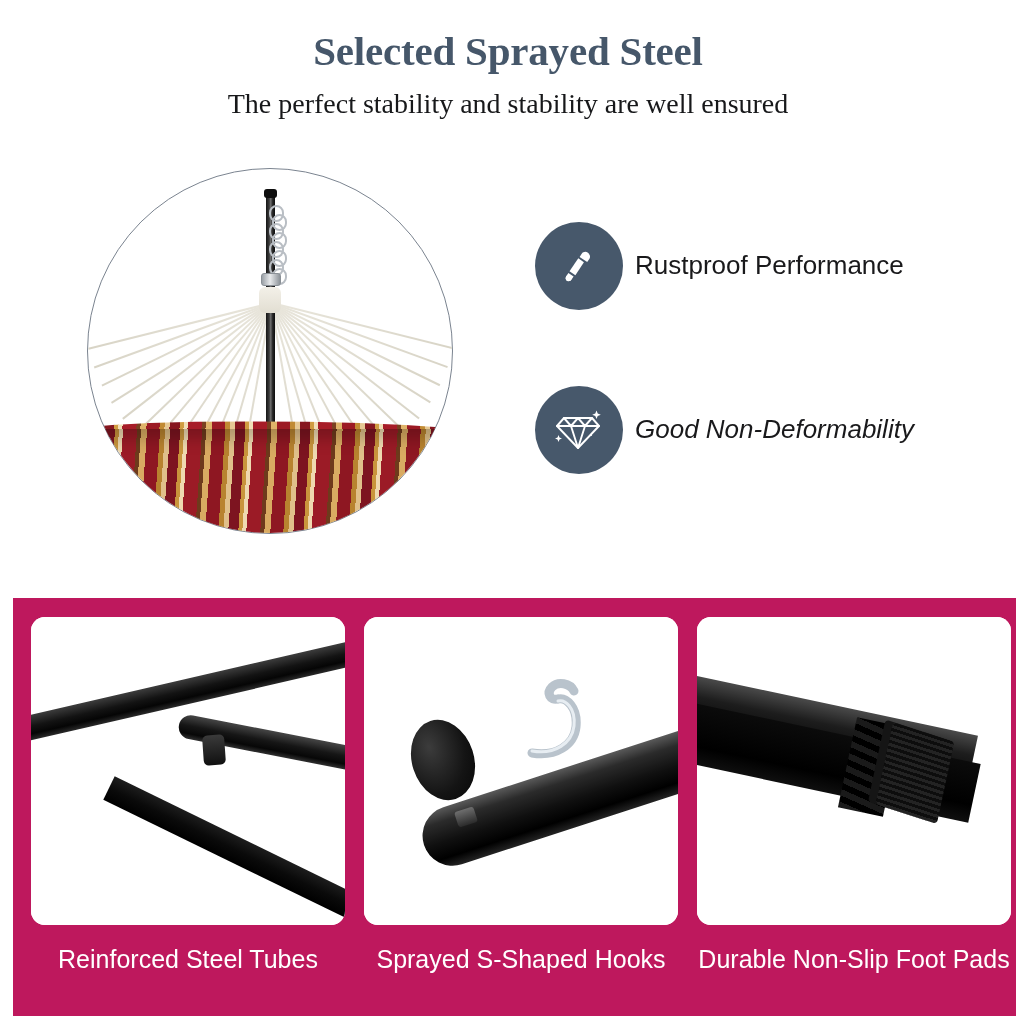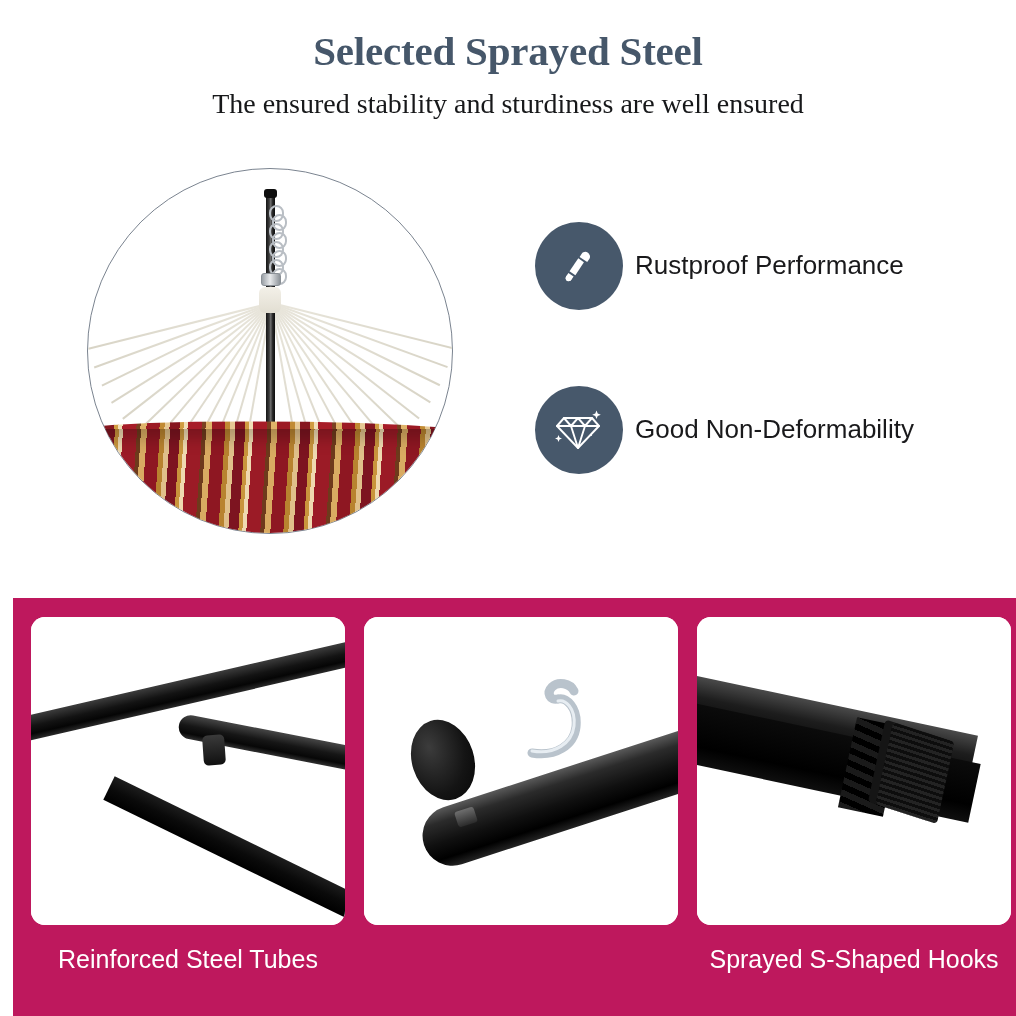--- a/index.html
+++ b/index.html
@@ -112,21 +112,21 @@
         #e0b46a 59px,#e0b46a 65px);
     clip-path:polygon(0 55%,8% 40%,18% 30%,30% 24%,45% 22%,60% 24%,74% 30%,86% 40%,96% 52%,100% 62%,100% 100%,0 100%);
   }
   .circle-mask-l,.circle-mask-r{position:absolute;bottom:0;width:40px;height:120px;background:#fff;}
   .circle-mask-l{left:-40px;}
   .circle-mask-r{right:-40px;}
 
   
   .features{position:absolute;left:535px;top:72px;width:440px;}
   .feature{display:flex;align-items:center;margin-bottom:76px;}
-  .feature:last-child{margin-bottom:0;}
+  .feature:last-child{margin-bottom:0;font-style:italic;}
   .feat-icon{
     width:88px;height:88px;border-radius:50%;
     background:#47586b;flex:0 0 88px;
     display:flex;align-items:center;justify-content:center;
   }
   .feat-icon svg{display:block;}
   .feat-label{
     margin-left:12px;font-size:26px;color:#19191b;
     white-space:nowrap;line-height:1.2;
   }
@@ -223,21 +223,21 @@
     font-size:25px;line-height:1.28;
   }
 </style>
 </head>
 <body>
 
 <div class="page">
 
   <div class="header">
     <h1 class="title">Selected Sprayed Steel</h1>
-    <p class="subtitle">The ensured stability and sturdiness are well ensured</p>
+    <p class="subtitle">The perfect stability and stability are well ensured</p>
   </div>
 
   <div class="hero">
 
     <div class="photo-circle">
       <div class="photo-inner">
         <div class="fan">
           <span style="transform:rotate(-76deg)"></span>
           <span style="transform:rotate(-70deg)"></span>
           <span style="transform:rotate(-64deg)"></span>
@@ -361,17 +361,18 @@
           <div class="foot-ridges"></div>
           <div class="foot-pad"></div>
         </div>
       </div>
 
     </div>
 
     <div class="captions">
       <div class="caption">Reinforced Steel Tubes</div>
       <div class="caption">Sprayed S-Shaped Hooks</div>
+      <div class="caption">Durable Non-Slip Foot Pads</div>
     </div>
 
   </div>
 
 </div>
 
 </body></html>

